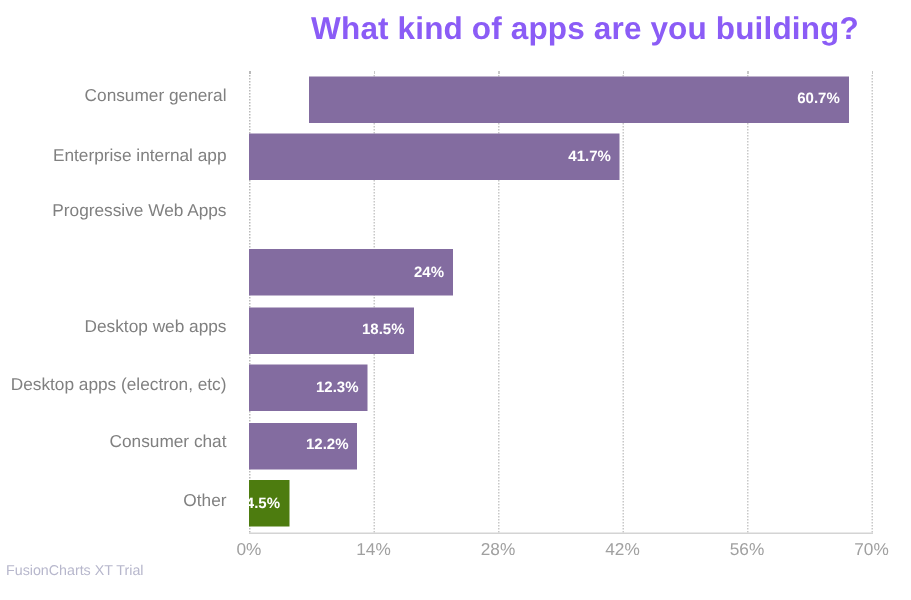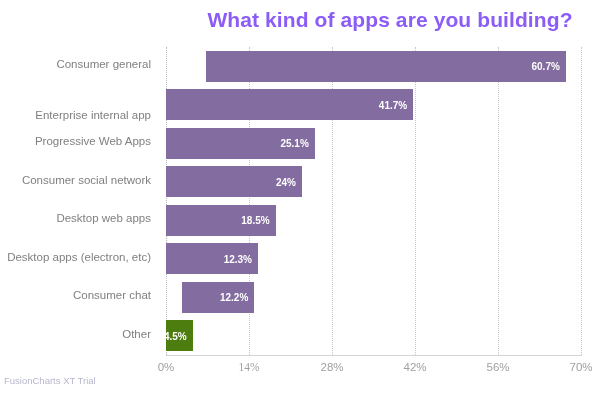--- a/index.html
+++ b/index.html
@@ -135,23 +135,22 @@
 </style>
 </head>
 <body>
 
 <div id="chart-root">
 
   <div id="chart-title">What kind of apps are you building?</div>
 
   <div id="cat-labels">
       <div class="cat-label" style="color: rgb(128, 128, 128); top: 11.25px; right: 9px;">Consumer general</div>
-      <div class="cat-label" style="color: rgb(128, 128, 128); top: 62px; right: 9px;">Enterprise internal app</div>
+      <div class="cat-label" style="color: rgb(128, 128, 128); top: 51px; right: 9px;">Enterprise internal app</div>
       <div class="cat-label" style="color: rgb(128, 128, 128); top: 88.25px; right: 9px;">Progressive Web Apps</div>
-      <div class="cat-label" style="color: rgb(128, 128, 128); top: 126.75px; right: 9px;">Consumer social network</div>
       <div class="cat-label" style="color: rgb(128, 128, 128); top: 165.25px; right: 9px;">Desktop web apps</div>
       <div class="cat-label" style="color: rgb(128, 128, 128); top: 203.75px; right: 9px;">Desktop apps (electron, etc)</div>
       <div class="cat-label" style="color: rgb(128, 128, 128); top: 242.25px; right: 9px;">Consumer chat</div>
       <div class="cat-label" style="color: rgb(128, 128, 128); top: 280.75px; right: 9px;">Other</div>
     </div>
 
   <div id="plot-area">
       <div class="gridline axis-zero" style="left: 0px;"></div>
       <div class="gridline" style="left: 83px;"></div>
       <div class="gridline" style="left: 166px;"></div>
@@ -161,57 +160,52 @@
       <div class="bar-row" style="top: 3.75px; height: 31px;">
         <div class="bar" title="Consumer general, 60.7%" style="width: 359.864px; height: 31px; background: rgb(131, 108, 160); margin-left: 40px;">
           <div class="bar-value" style="color: rgb(255, 255, 255); right: 6px;">60.7%</div>
         </div>
       </div>
       <div class="bar-row" style="top: 42.25px; height: 31px;">
         <div class="bar" title="Enterprise internal app, 41.7%" style="width: 247.221px; height: 31px; background: rgb(131, 108, 160);">
           <div class="bar-value" style="color: rgb(255, 255, 255); right: 6px;">41.7%</div>
         </div>
       </div>
-      <div class="bar-row" style="top: 80.75px; height: 31px;">
-        <div class="bar" title="Progressive Web Apps, 25.1%" style="width: 148.807px; height: 31px; background: rgb(131, 108, 160);">
-          <div class="bar-value" style="color: rgb(255, 255, 255); right: 6px;">25.1%</div>
-        </div>
-      </div>
       <div class="bar-row" style="top: 119.25px; height: 31px;">
         <div class="bar" title="Consumer social network, 24%" style="width: 136px; height: 31px; background: rgb(131, 108, 160);">
           <div class="bar-value" style="color: rgb(255, 255, 255); right: 6px;">24%</div>
         </div>
       </div>
       <div class="bar-row" style="top: 157.75px; height: 31px;">
         <div class="bar" title="Desktop web apps, 18.5%" style="width: 109.679px; height: 31px; background: rgb(131, 108, 160);">
           <div class="bar-value" style="color: rgb(255, 255, 255); right: 6px;">18.5%</div>
         </div>
       </div>
       <div class="bar-row" style="top: 196.25px; height: 31px;">
-        <div class="bar" title="Desktop apps (electron, etc), 12.3%" style="width: 92px; height: 31px; background: rgb(131, 108, 160);">
+        <div class="bar" title="Desktop apps (electron, etc), 12.3%" style="width: 79px; height: 31px; background: rgb(131, 108, 160);">
           <div class="bar-value" style="color: rgb(255, 255, 255); right: 6px;">12.3%</div>
         </div>
       </div>
       <div class="bar-row" style="top: 234.75px; height: 31px;">
-        <div class="bar" title="Consumer chat, 12.2%" style="width: 72.3286px; height: 31px; background: rgb(131, 108, 160); margin-left: 16px;">
+        <div class="bar" title="Consumer chat, 12.2%" style="width: 72.3286px; height: 31px; background: rgb(131, 108, 160);">
           <div class="bar-value" style="color: rgb(255, 255, 255); right: 6px;">12.2%</div>
         </div>
       </div>
       <div class="bar-row" style="top: 273.25px; height: 31px;">
         <div class="bar" title="Other, 4.5%" style="width: 26.6786px; height: 31px; background: #4d7c0f;">
           <div class="bar-value" style="color: rgb(255, 255, 255); right: 6px;">4.5%</div>
         </div>
       </div>
     </div>
 
   <div id="axis-baseline"></div>
 
   <div id="x-labels">
       <div class="x-label" style="color: rgb(160, 160, 160); left: 166px;">0%</div>
-      <div class="x-label" style="color: rgb(160, 160, 160); left: 249px; font-family: Liberation Serif, serif;">14%</div>
+      <div class="x-label" style="color: rgb(160, 160, 160); left: 249px;">14%</div>
       <div class="x-label" style="color: rgb(160, 160, 160); left: 332px;">28%</div>
       <div class="x-label" style="color: rgb(160, 160, 160); left: 415px;">42%</div>
       <div class="x-label" style="color: rgb(160, 160, 160); left: 498px;">56%</div>
       <div class="x-label" style="color: rgb(160, 160, 160); left: 581px;">70%</div>
     </div>
 
   <div id="watermark">FusionCharts XT Trial</div>
 
 </div>
 

